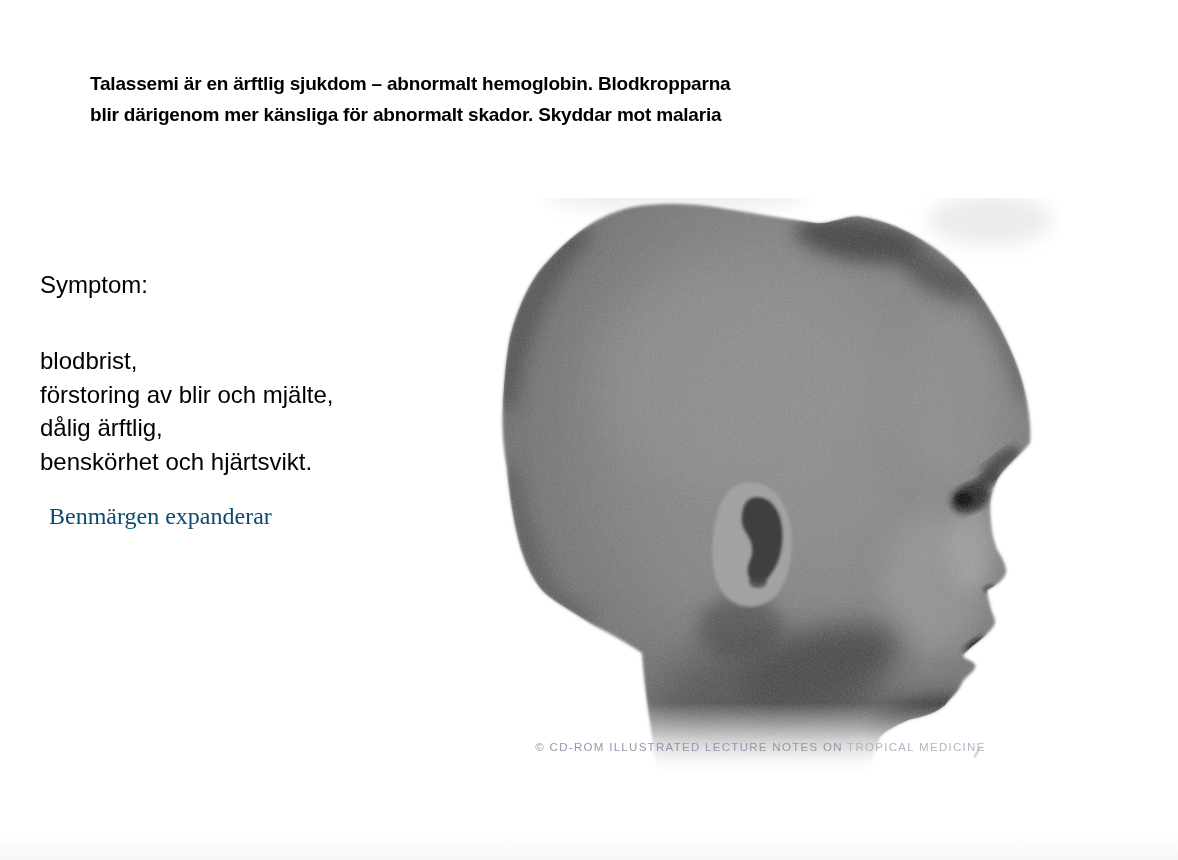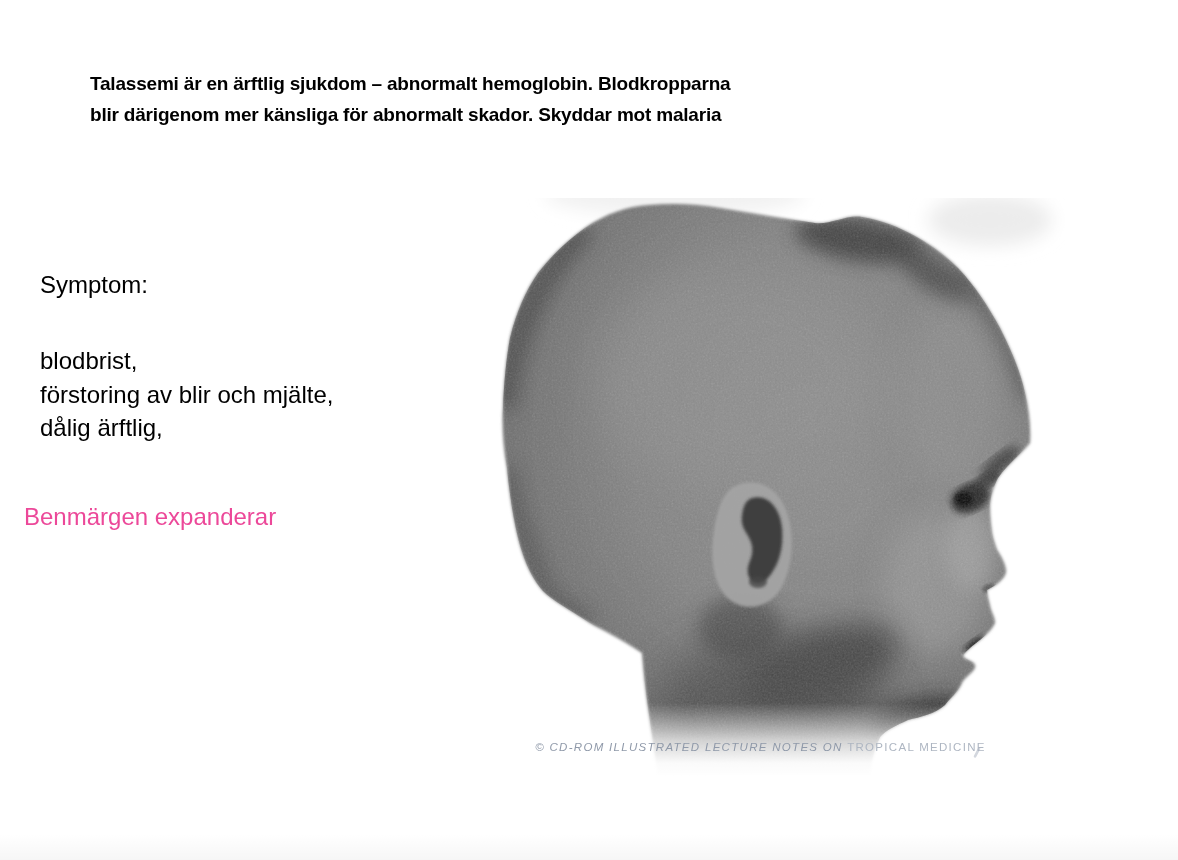--- a/index.html
+++ b/index.html
@@ -19,22 +19,22 @@
 
   .symptom-heading{
     position:absolute;left:40px;top:268px;
     font-size:24px;line-height:33px;color:#000;
   }
   .symptom-list{
     position:absolute;left:40px;top:334px;
     font-size:24px;line-height:33.5px;color:#000;margin-top:10px;
   }
   .symptom-note{
-    position:absolute;left:24px;top:500px;
-    font-size:24px;line-height:33px;color:#ec4899;
+    position:absolute;left:49px;top:500px;
+    font-size:24px;line-height:33px;color:#0c4a6e;font-family:Liberation Serif, serif;
   }
 
   .photo{
     position:absolute;left:490px;top:198px;width:575px;height:580px;
   }
   .photo svg{position:absolute;left:0;top:0;}
 
   .photo-caption{
     position:absolute;left:0;top:543px;width:575px;
     transform:translateX(-17px);
@@ -58,20 +58,21 @@
     <div>Talassemi är en ärftlig sjukdom – abnormalt hemoglobin. Blodkropparna</div>
     <div>blir därigenom mer känsliga för abnormalt skador. Skyddar mot malaria</div>
   </div>
 
   <div class="symptom-heading">Symptom:</div>
 
   <div class="symptom-list">
     <div>blodbrist,</div>
     <div>förstoring av blir och mjälte,</div>
     <div>dålig ärftlig,</div>
+    <div>benskörhet och hjärtsvikt.</div>
   </div>
 
   <div class="symptom-note">Benmärgen expanderar</div>
 
   <div class="photo">
     <svg width="575" height="580" viewBox="0 0 575 580" aria-hidden="true">
       <defs>
         <radialGradient id="headGrad" cx="0.58" cy="0.40" r="0.78">
           <stop offset="0%" stop-color="#8e8e8e"></stop>
           <stop offset="45%" stop-color="#838383"></stop>
@@ -226,18 +227,18 @@
           <ellipse cx="268" cy="384" rx="9" ry="6" fill="#474747" filter="url(#b2)" opacity="0.8"></ellipse>
         </g>
       </g>
 
       <rect x="0" y="500" width="575" height="80" fill="url(#fadeWhite)"></rect>
 
       <rect x="486" y="549" width="2.6" height="11" rx="1.3" transform="rotate(28 487 554)" fill="#d3d7de"></rect>
     </svg>
 
     <div class="photo-caption">
-      <span style="color: rgb(143, 153, 169); font-style: italic;">© CD-ROM ILLUSTRATED LECTURE NOTES ON </span><span style="color: rgb(174, 182, 194); margin-top: 9px;">TROPICAL MEDICINE</span>
+      <span style="color: rgb(143, 153, 169);">© CD-ROM ILLUSTRATED LECTURE NOTES ON </span><span style="color: rgb(174, 182, 194); margin-top: 9px;">TROPICAL MEDICINE</span>
     </div>
   </div>
 
   <div class="bottom-shade"></div>
 </div>
 
 </body></html>

